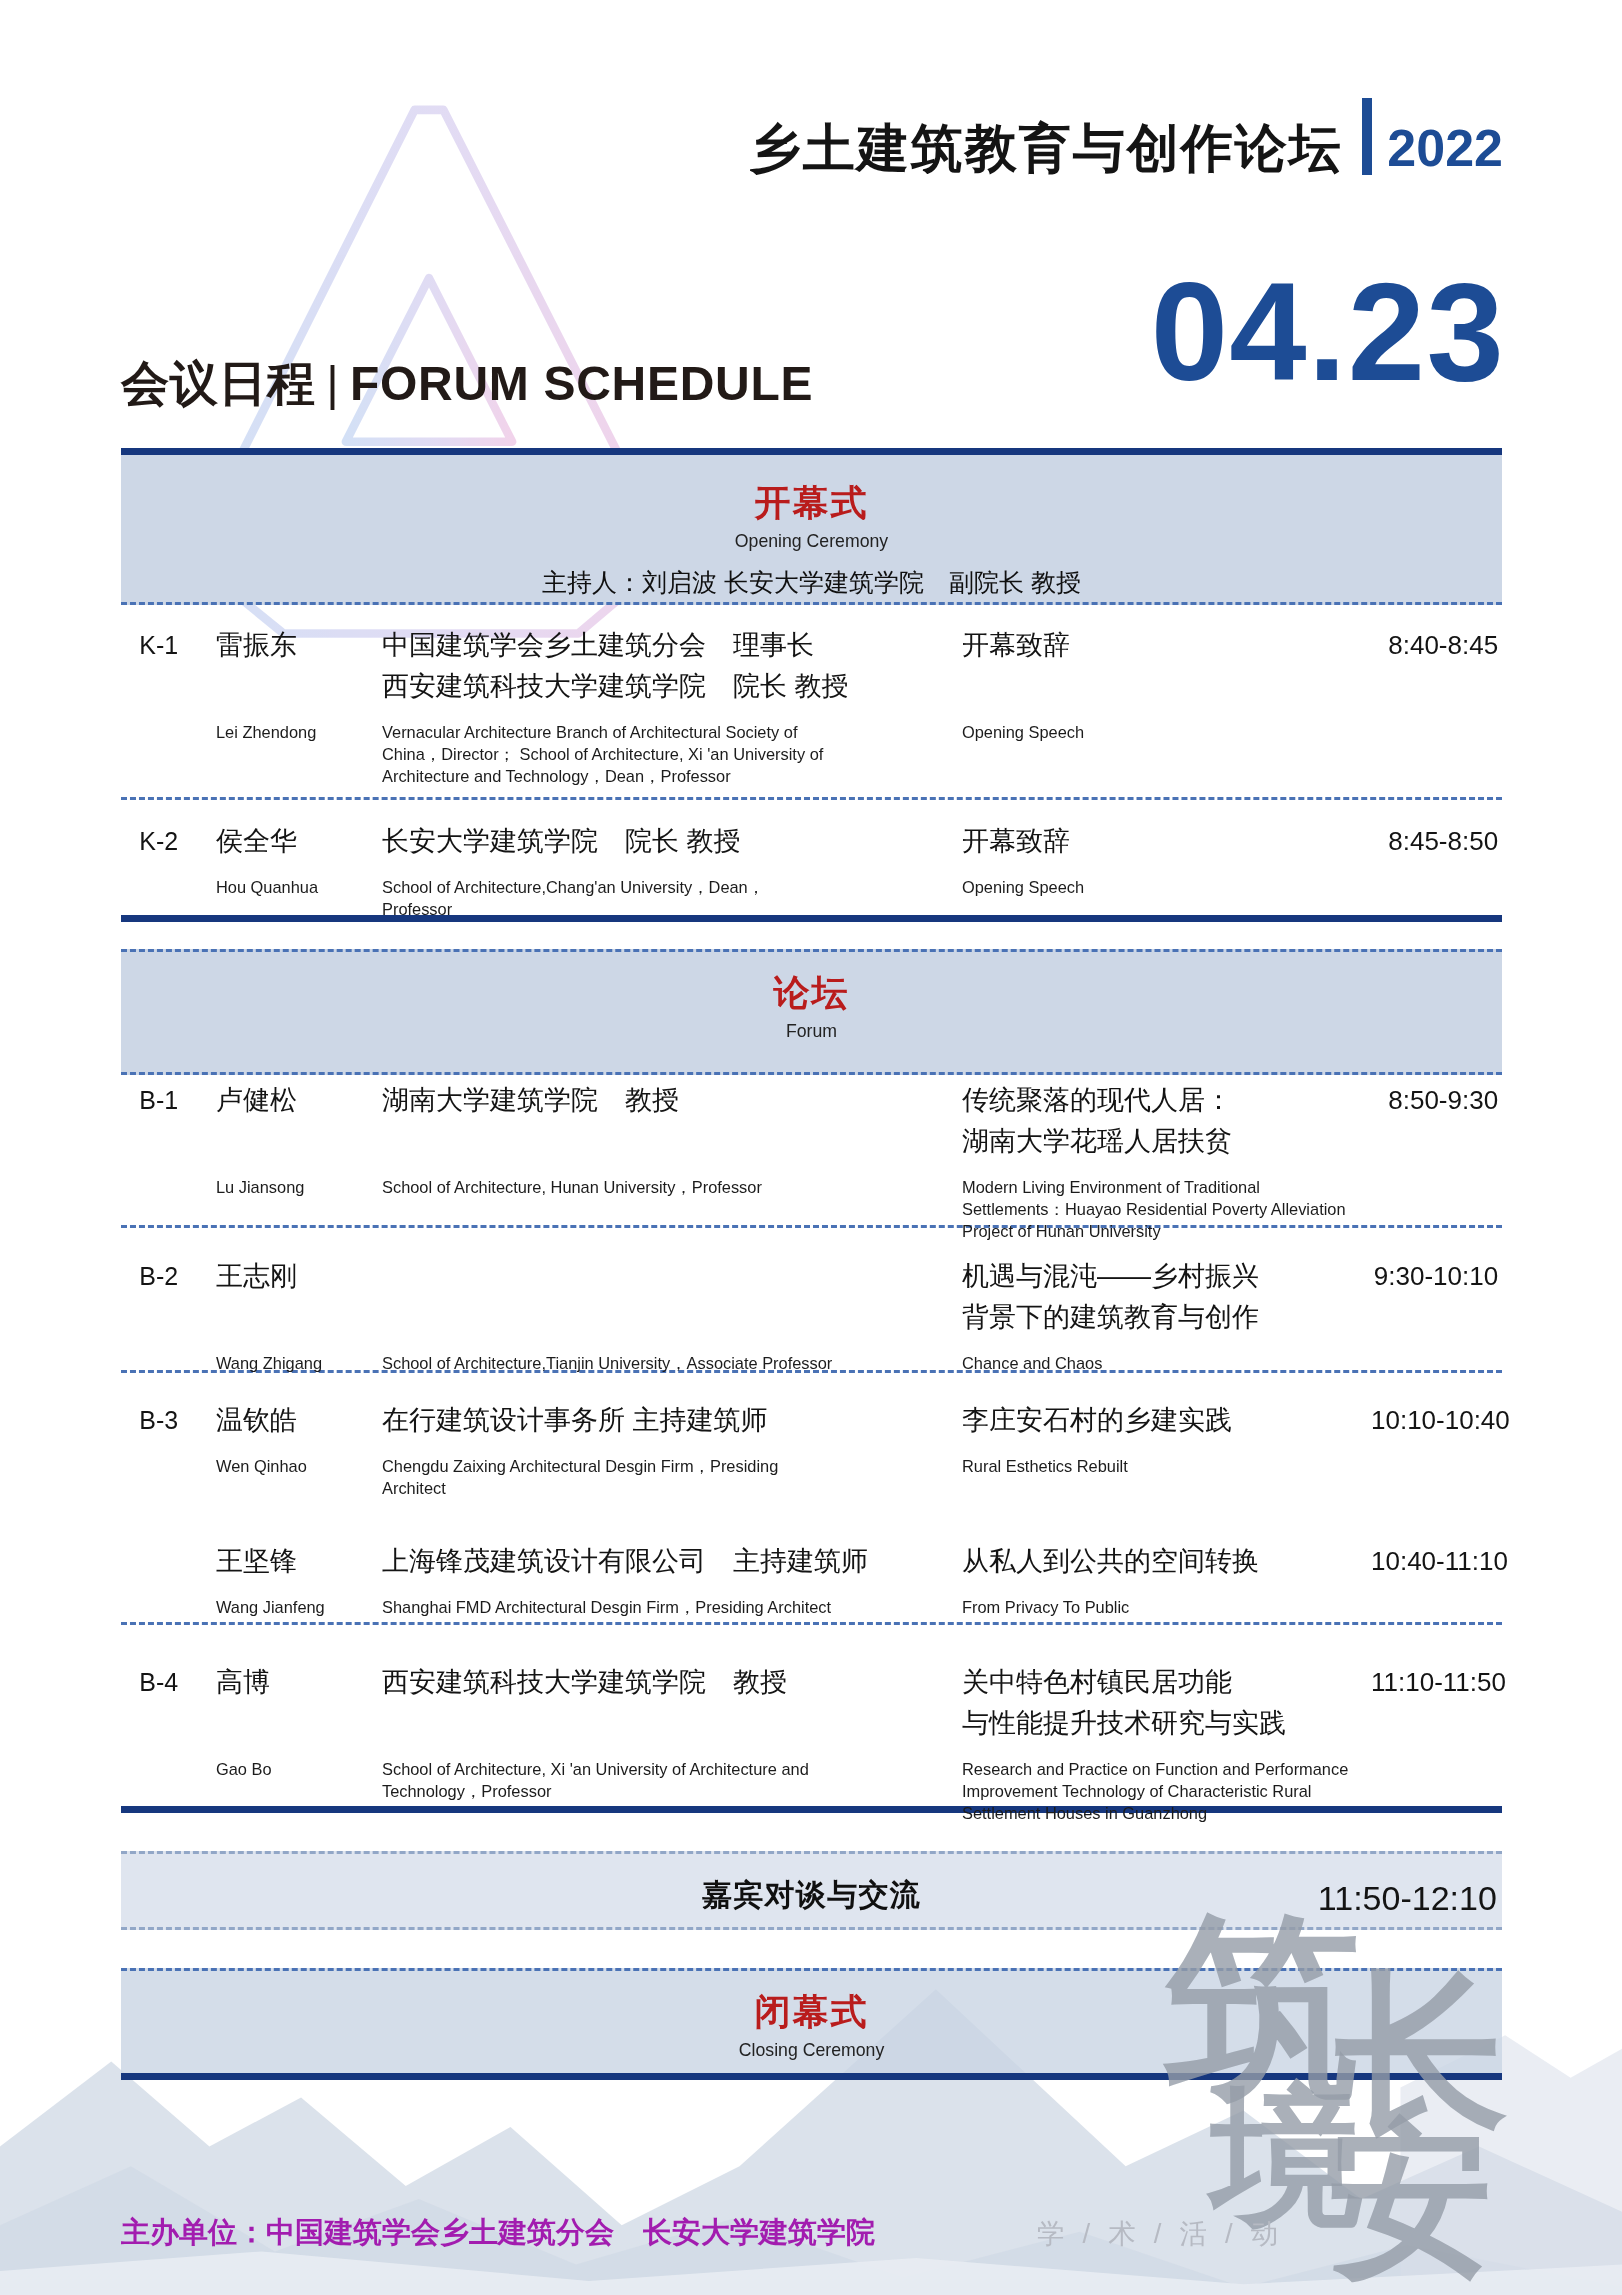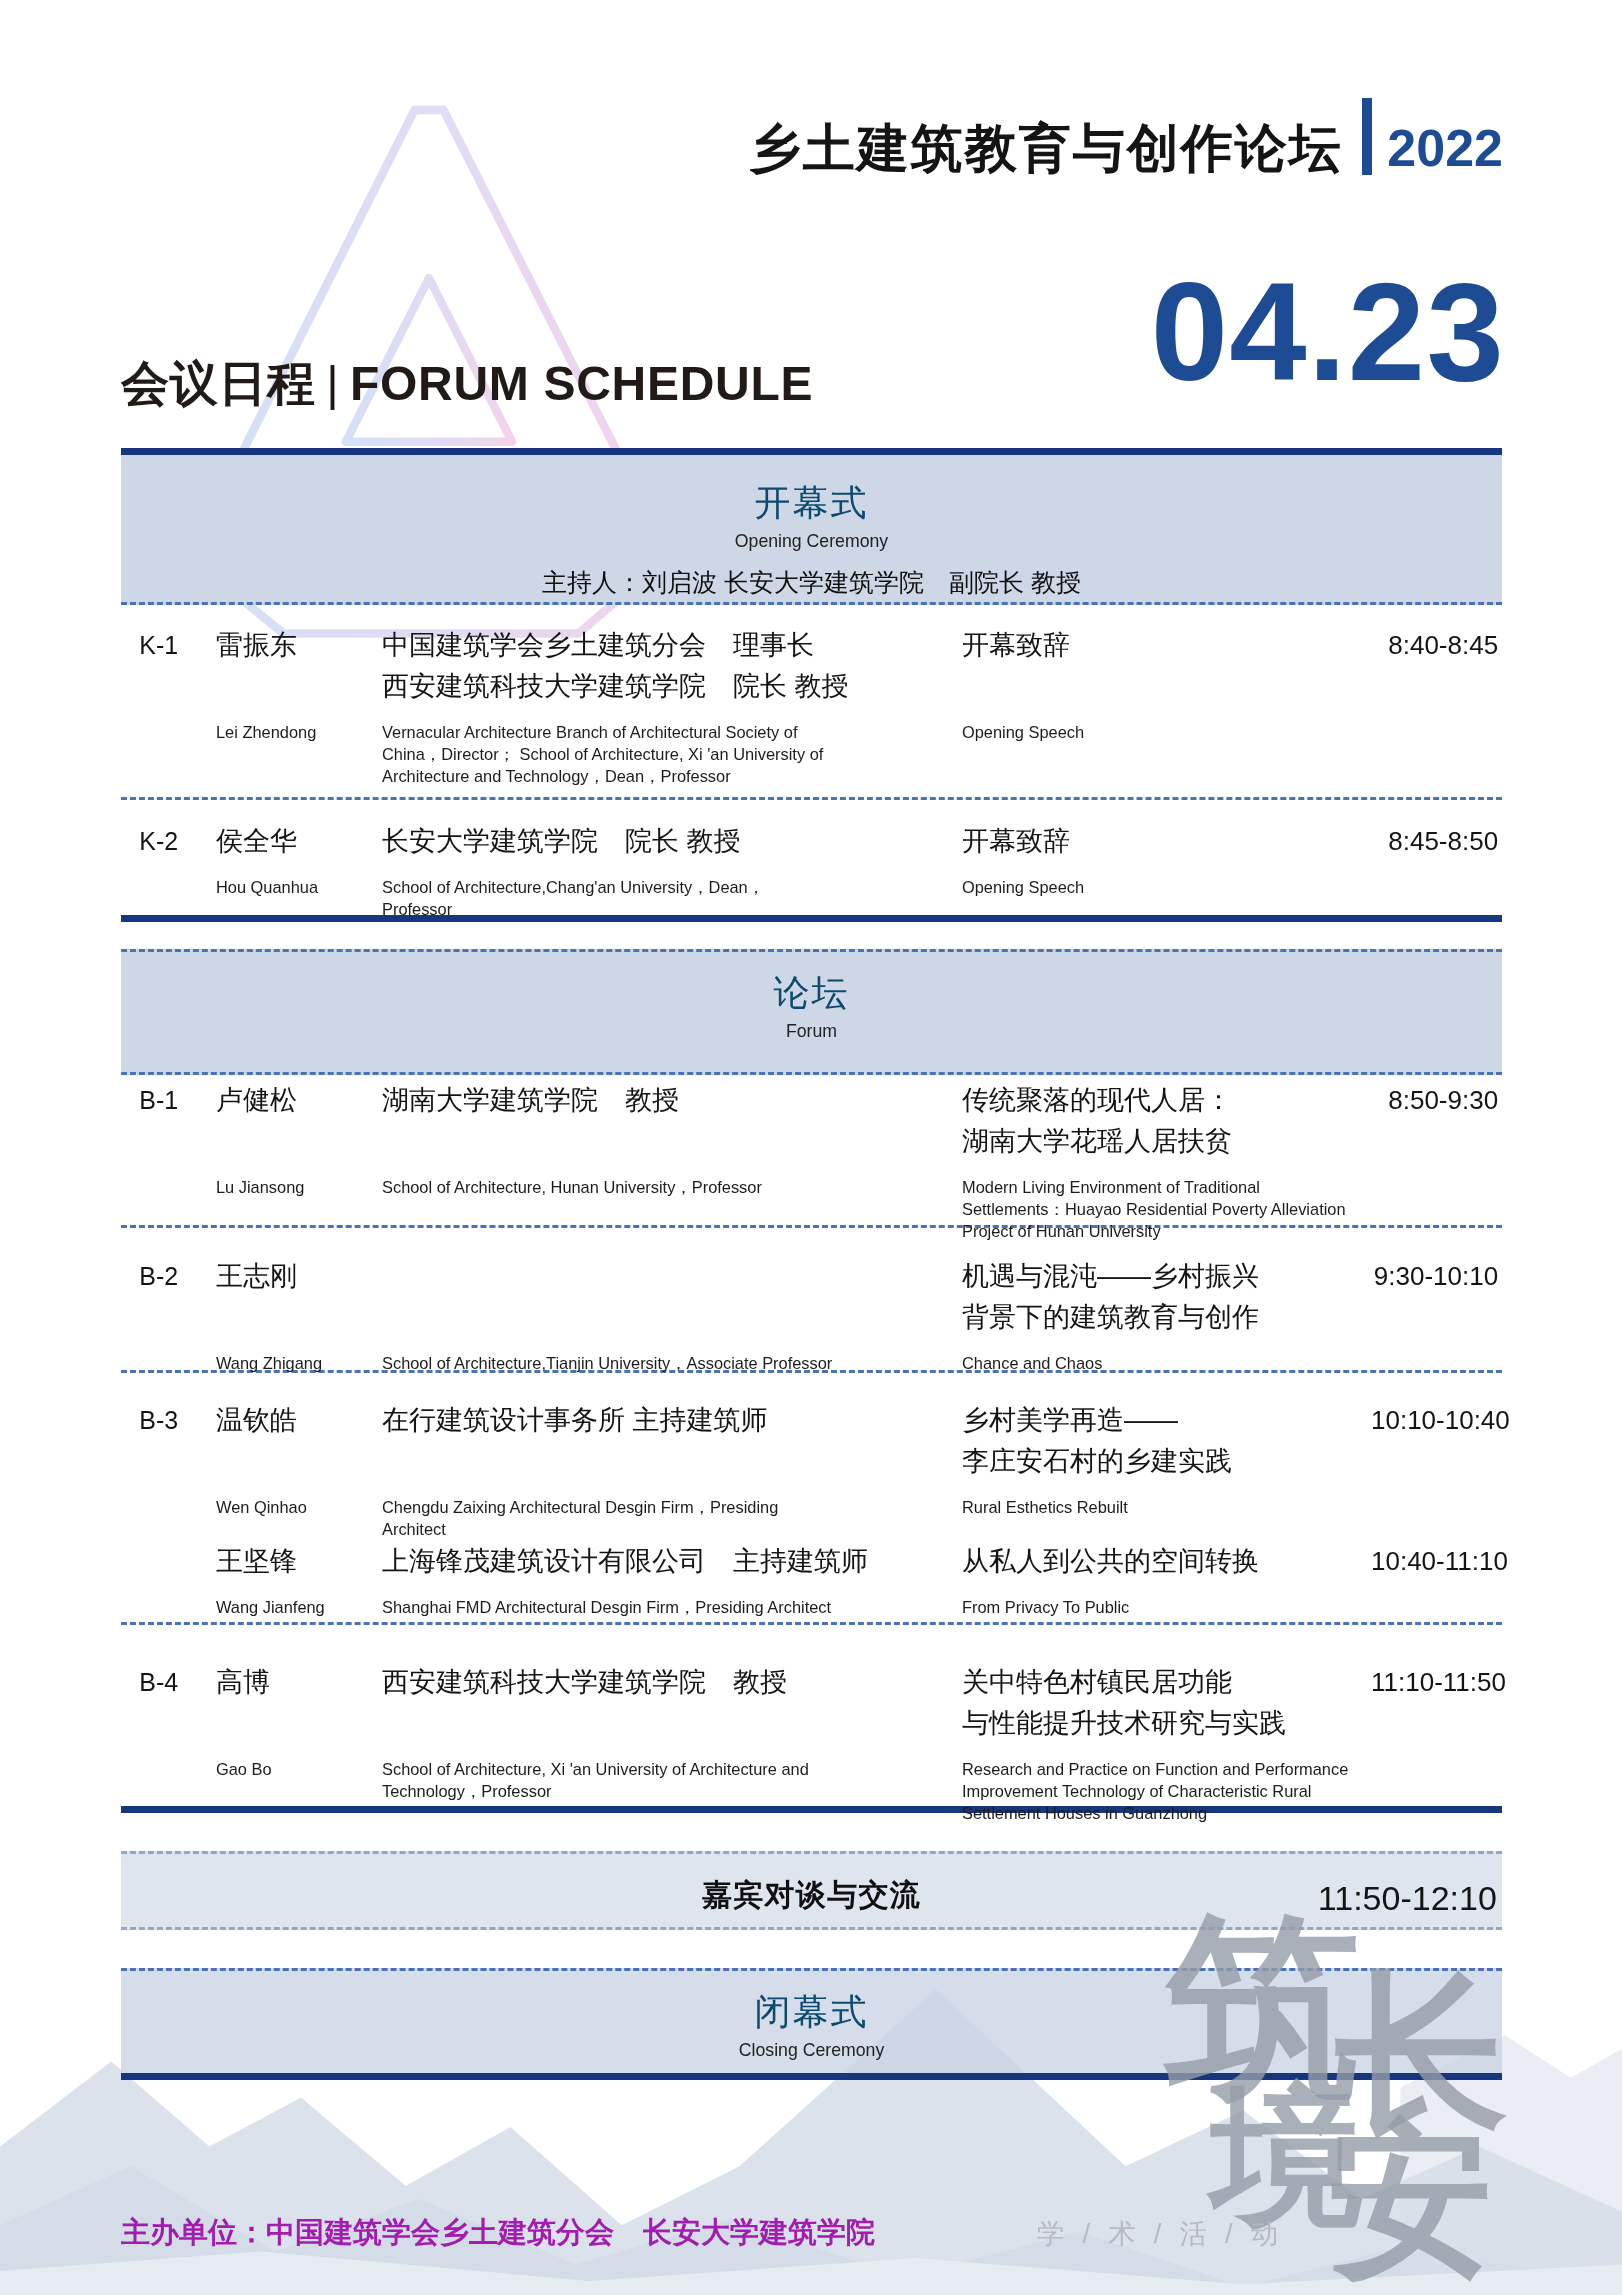--- a/index.html
+++ b/index.html
@@ -17,21 +17,21 @@
              vertical-align:-9.2px;margin:0 15.7px 0 19.6px;}
   .title-year{color:#1d4c95;font-weight:700;letter-spacing:0;}
   .schedule-label{position:absolute;left:121px;top:352px;white-space:nowrap;z-index:2;
                   font-size:48px;font-weight:900;color:#221a17;letter-spacing:0.7px;}
   .schedule-sep{font-weight:400;margin:0 10.5px;}
   .big-date{position:absolute;right:118px;top:262px;z-index:2;line-height:1;
             font-size:139px;font-weight:700;color:#1d4c95;letter-spacing:1.3px;}
 
   
   .block{position:absolute;left:121px;width:1381px;box-sizing:border-box;z-index:2;text-align:center;}
-  .block-title-cn{font-size:36px;font-weight:400;color:#0c4a6e;letter-spacing:2px;}
+  .block-title-cn{font-size:36px;font-weight:700;color:#b91c1c;letter-spacing:2px;}
   .block-title-en{font-size:17.7px;color:#222;margin-top:3.3px;}
   #opening-block{top:448px;height:157px;background:#cdd7e6;
                  border-top:7.2px solid #16377e;border-bottom:3.3px dashed #4a72b5;}
   #opening-block .block-title-cn{margin-top:23.6px;}
   .host-line{font-size:25px;color:#101010;margin-top:14.4px;}
   #forum-block{top:949px;height:126px;background:#cdd7e6;
                border-top:3.3px dashed #4a72b5;border-bottom:3.3px dashed #4a72b5;}
   #forum-block .block-title-cn{margin-top:17px;}
   #guest-block{top:1851px;height:79px;background:#dfe5ef;
                border-top:3.3px dashed #92a7c7;border-bottom:3.3px dashed #92a7c7;}
@@ -197,21 +197,20 @@
       <div class="en en-affil" style="grid-area: 2 / 3;">School of Architecture,Tianjin University，Associate Professor</div>
       <div class="en en-topic" style="grid-area: 2 / 4;">Chance and Chaos</div>
     </div>
     <div class="row" style="top: 1400px;">
       <div class="cn cell-id" style="grid-area: 1 / 1;">B-3</div>
       <div class="cn" style="grid-area: 1 / 2;">温钦皓</div>
       <div class="cn" style="grid-area: 1 / 3;">
         <div>在行建筑设计事务所 主持建筑师</div>
       </div>
       <div class="cn" style="grid-area: 1 / 4;">
-        <div>乡村美学再造——</div>
         <div>李庄安石村的乡建实践</div>
       </div>
       <div class="cell-time" style="grid-area: 1 / 5;">10:10-10:40</div>
       <div class="en" style="grid-area: 2 / 2;">Wen Qinhao</div>
       <div class="en en-affil" style="grid-area: 2 / 3;">Chengdu Zaixing Architectural Desgin Firm，Presiding Architect</div>
       <div class="en en-topic" style="grid-area: 2 / 4;">Rural Esthetics Rebuilt</div>
     </div>
     <div class="row" style="top: 1541px;">
       <div class="cn cell-id" style="grid-area: 1 / 1;"></div>
       <div class="cn" style="grid-area: 1 / 2;">王坚锋</div>

